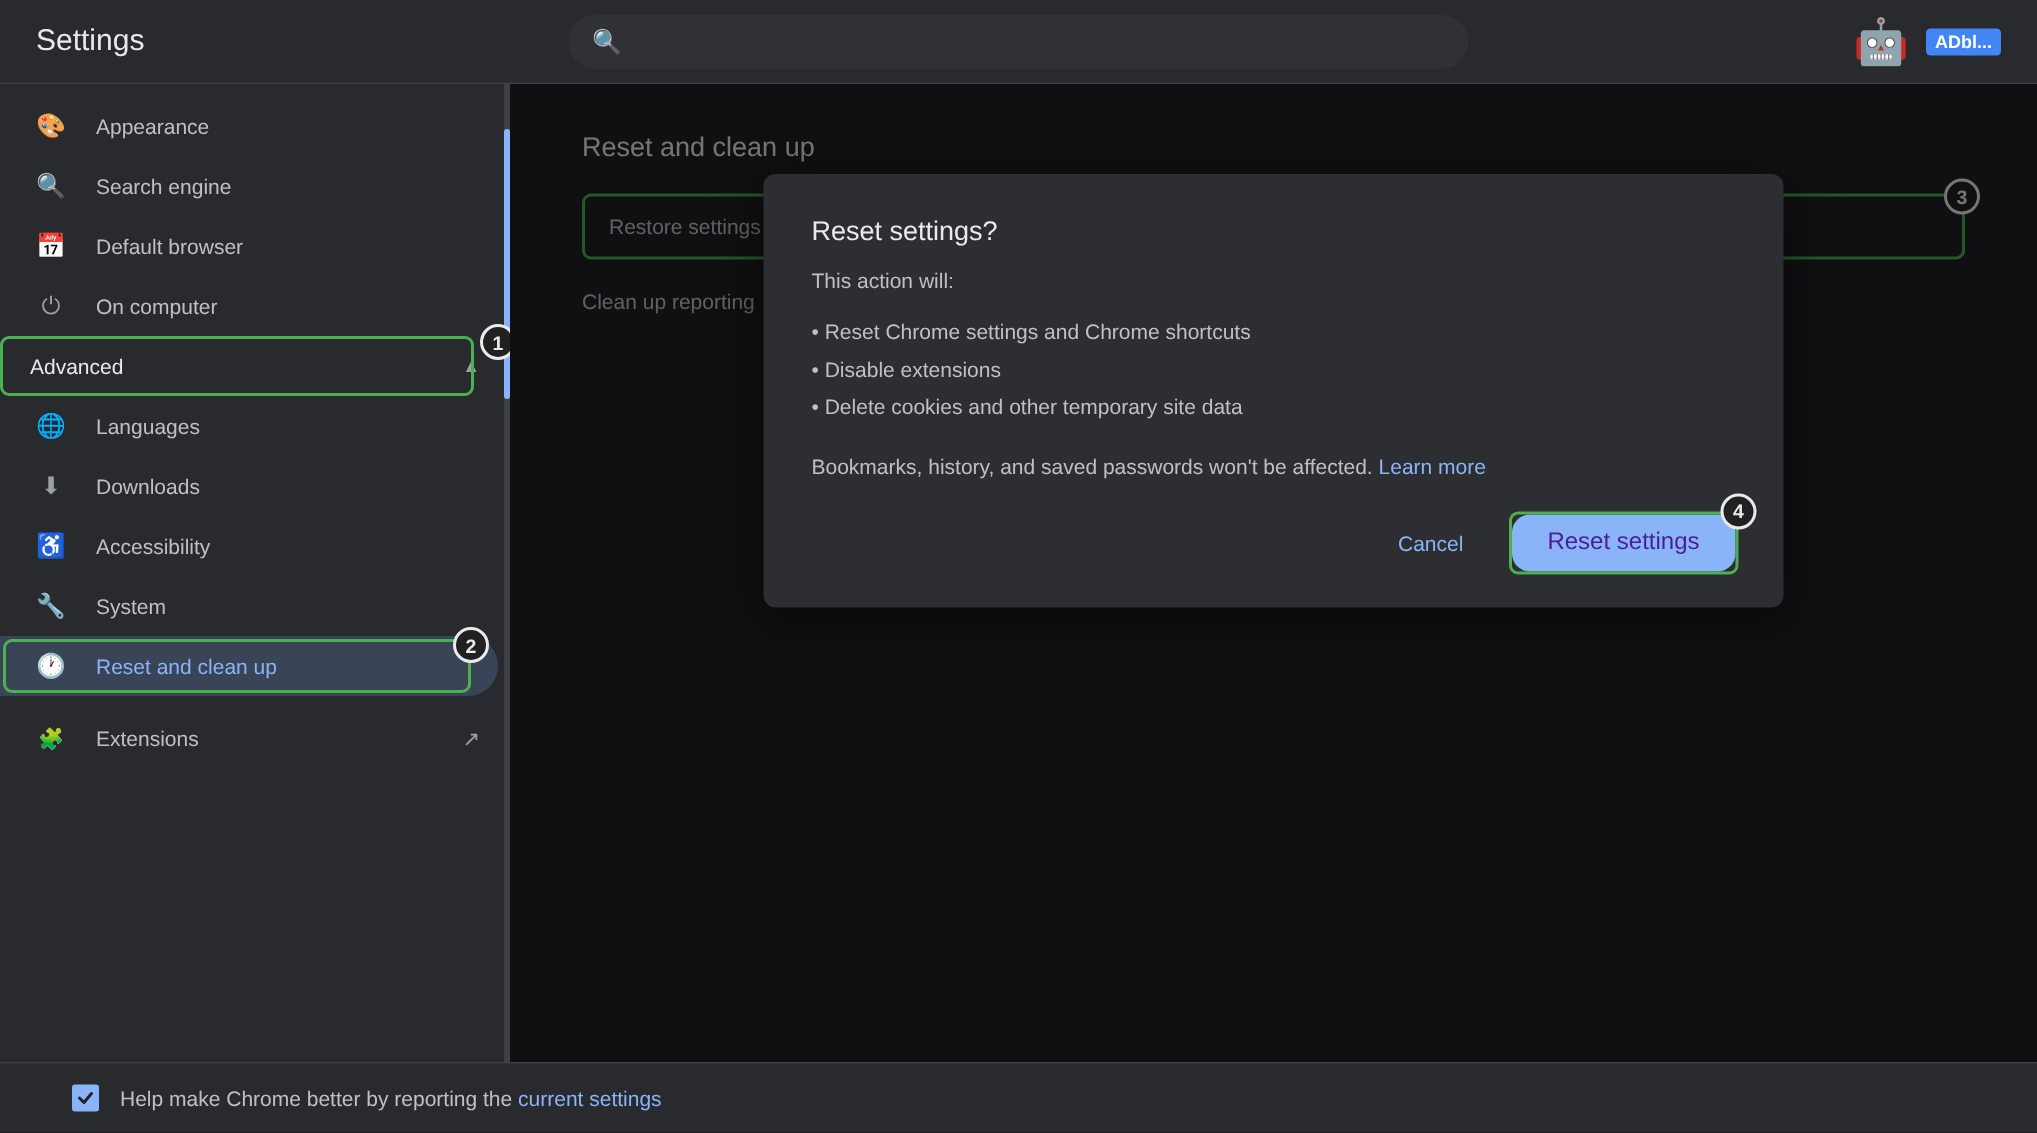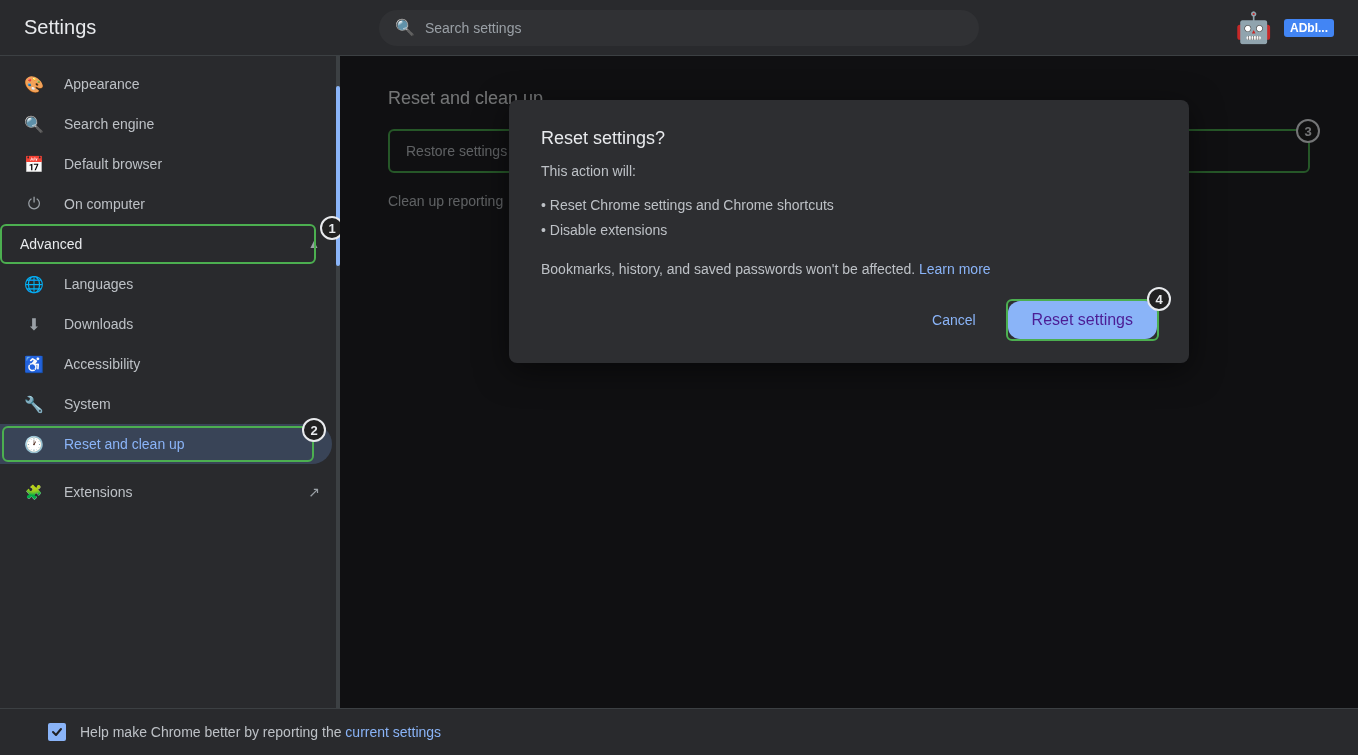--- a/index.html
+++ b/index.html
@@ -229,21 +229,21 @@
 
     
     .overlay {
       position: absolute;
       top: 0; left: 0; right: 0; bottom: 0;
       background: rgba(0,0,0,0.5);
       z-index: 50;
       display: flex;
       align-items: flex-start;
       justify-content: center;
-      padding-top: 44px;
+      padding-top: 60px;
     }
 
     
     .dialog {
       background: #2d2e31;
       border-radius: 8px;
       width: 680px;
       padding: 28px 32px 24px;
       box-shadow: 0 8px 32px rgba(0,0,0,0.5);
       position: relative;
@@ -364,21 +364,20 @@
       font-size: 14px;
     }
   </style>
 </head>
 <body>
 
 <div class="header">
   <div class="header-title">Settings</div>
   <div class="search-bar">
     <div class="search-icon-wrap">🔍</div>
-    <input class="search-input" type="text" placeholder="Search settings" style="">
   </div>
   <div class="header-right">
     <div class="avatar-placeholder">🤖</div>
     <span class="adblock-badge">ADbl...</span>
   </div>
 </div>
 
 <div class="main">
 
   <div class="sidebar">
@@ -466,20 +465,21 @@
       <span class="row-text">Clean up reporting</span>
     </div>
 
     <div class="overlay" style="position:absolute;">
       <div class="dialog">
         <div class="dialog-title">Reset settings?</div>
         <div class="dialog-subtitle">This action will:</div>
         <div class="dialog-list">
           <div class="dialog-list-item">• Reset Chrome settings and Chrome shortcuts</div>
           <div class="dialog-list-item">• Disable extensions</div>
+          <div class="dialog-list-item">• Delete cookies and other temporary site data</div>
         </div>
         <div class="dialog-note">
           <span>Bookmarks, history, and saved passwords won't be affected.</span>
           <span class="link">Learn more</span>
         </div>
         <div class="dialog-actions">
           <button class="btn-cancel">Cancel</button>
           <div class="btn-reset-wrapper" style="position:relative;">
             <button class="btn-reset">Reset settings</button>
             <div style="position:absolute;top:-2px;left:-2px;right:-2px;bottom:-2px;border:2px solid #4caf50;border-radius:6px;pointer-events:none;"></div>

